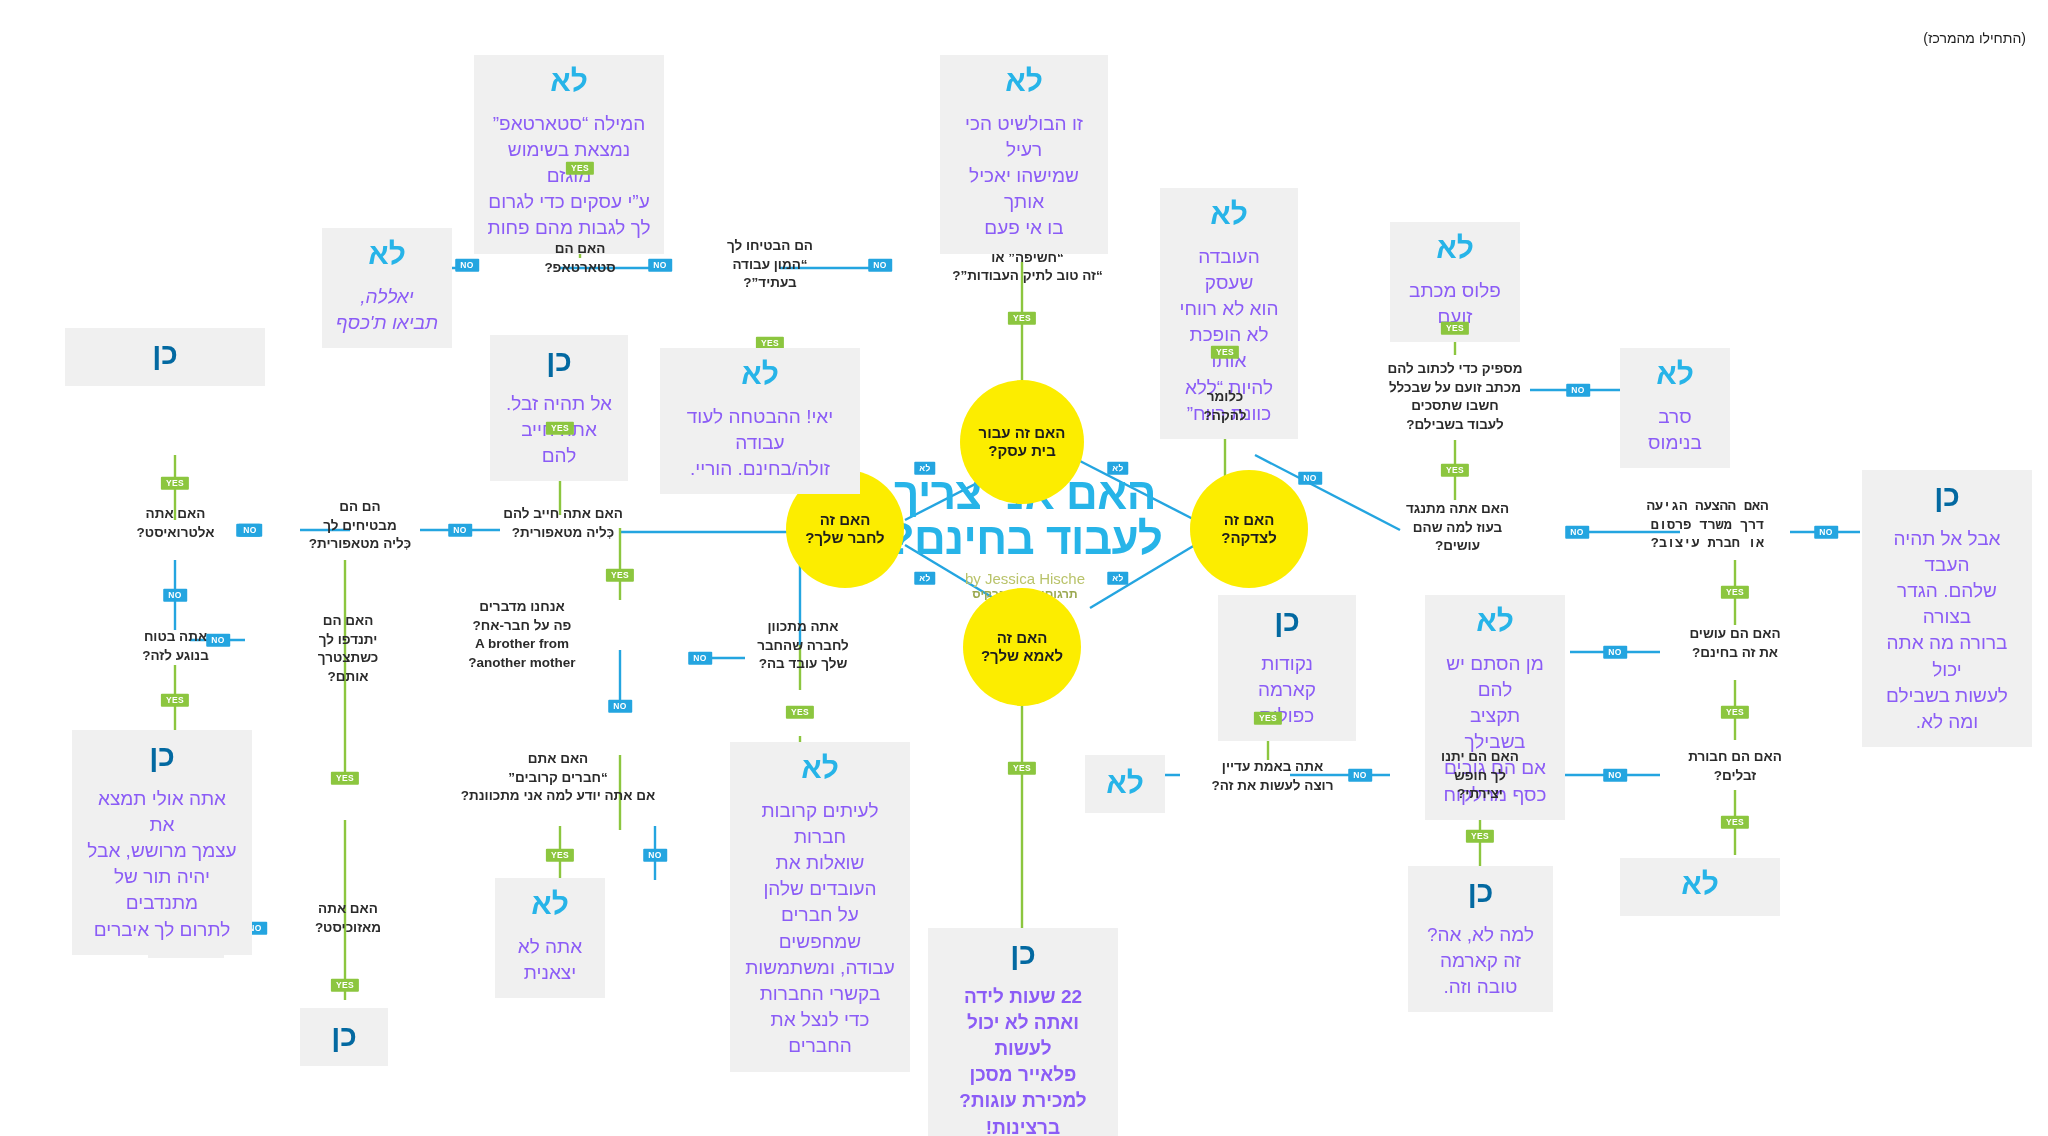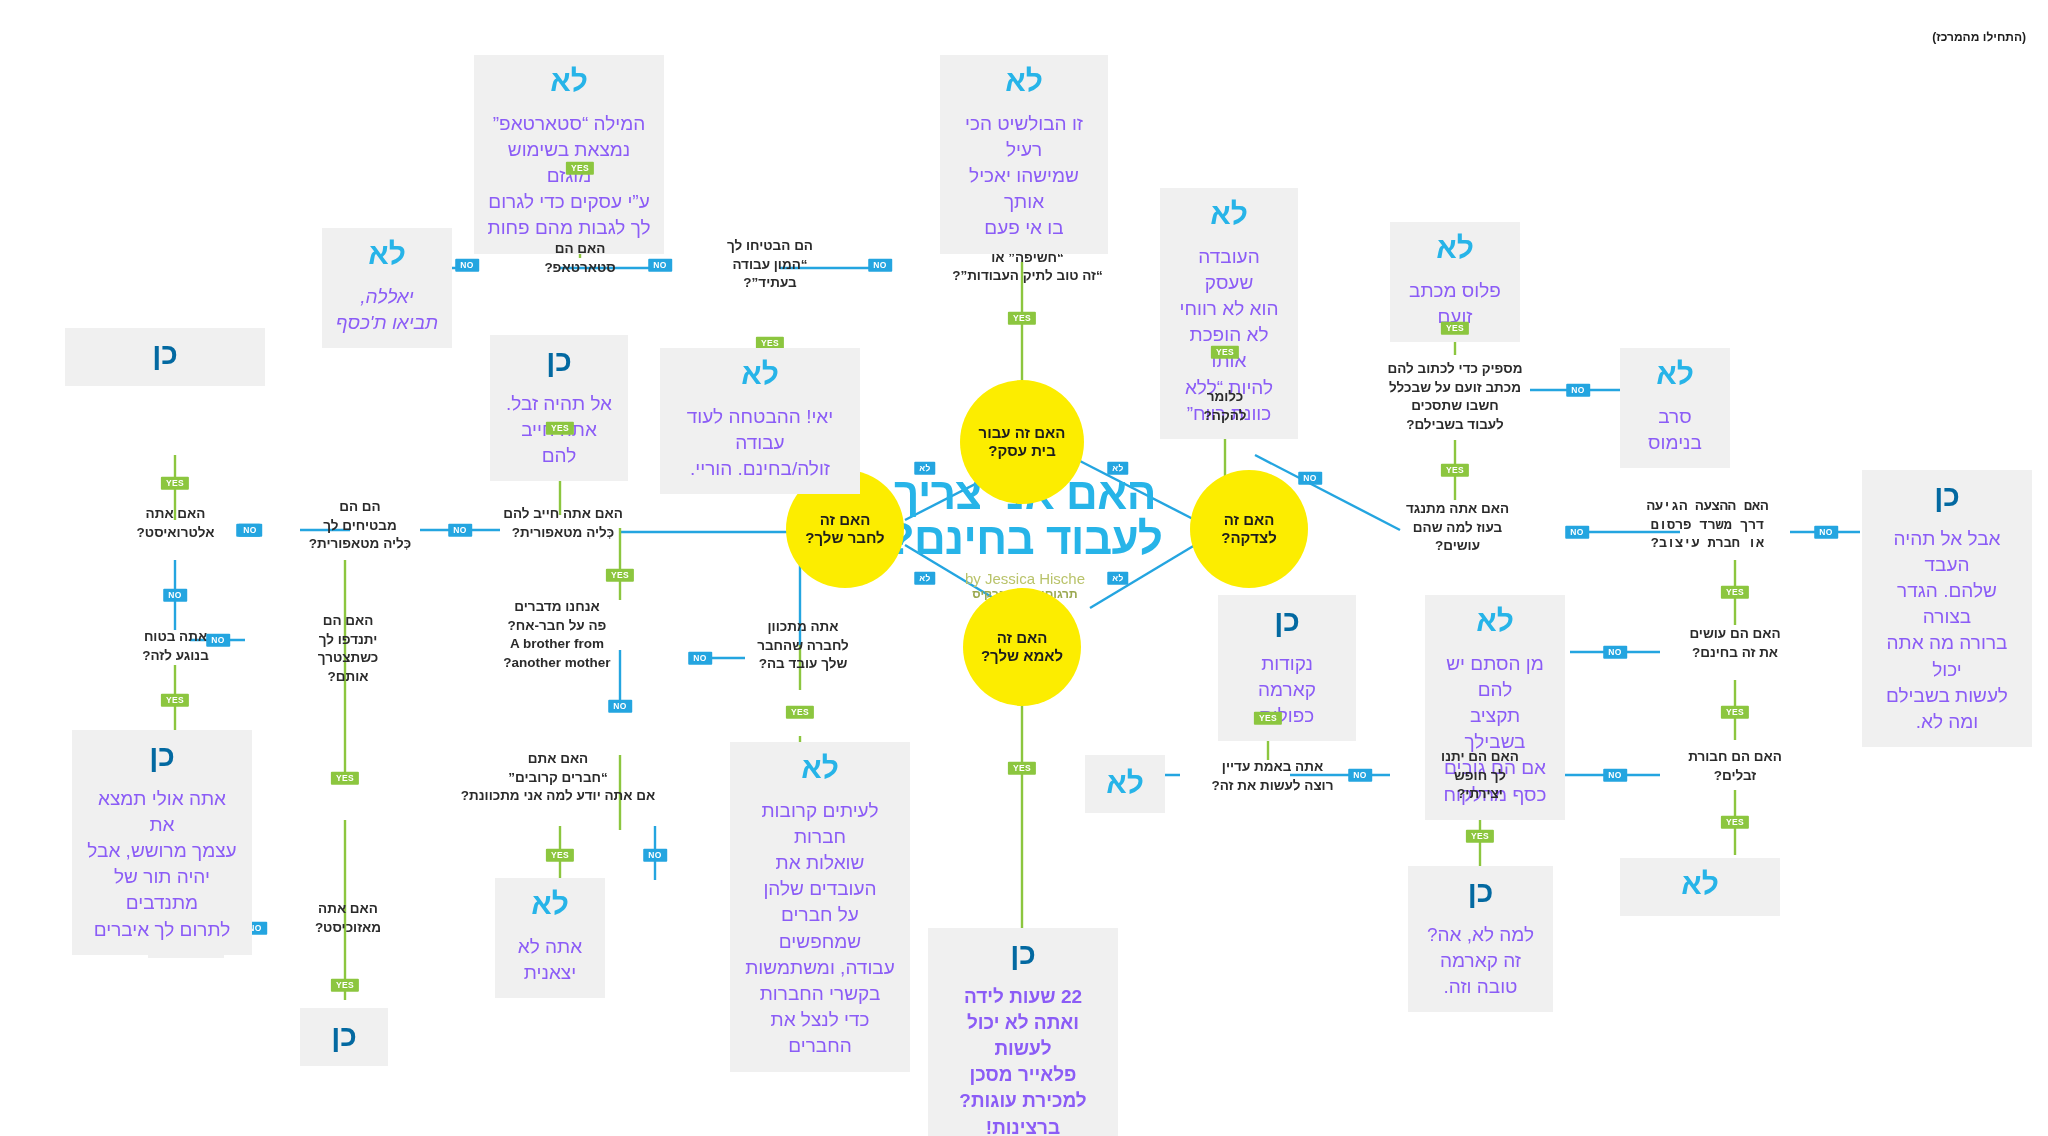--- a/index.html
+++ b/index.html
@@ -125,22 +125,22 @@
     font-size:12px;
     color:#9aa84f;
     font-weight:bold;
   }
 
   
   #corner-note{
     position:absolute;
     top:30px;
     right:22px;
-    font-size:12px;
-    font-weight:bold;
+    font-size:14px;
+    font-weight:normal;
     color:#1d1d1d;
   }
 </style>
 </head>
 <body>
 
 <div id="stage">
 
   <svg id="wires" viewBox="0 0 2048 1136">
     <g fill="none" stroke-width="2.4">
@@ -434,21 +434,21 @@
   <div class="lbl yes" style="left:175px;top:700px;">YES</div>
 
   <div class="node card" style="left:72px;top:730px;width:180px;">
     <span class="verdict yes">כן</span>
     <span class="body" style="white-space:pre-line;">אתה אולי תמצא את
 עצמך מרושש, אבל
 יהיה תור של מתנדבים
 לתרום לך איברים</span>
   </div>
 
-  <div class="q" style="left:462px;top:598px;width:190px;white-space:pre-line;">אנחנו מדברים
+  <div class="q" style="left:427px;top:598px;width:190px;white-space:pre-line;">אנחנו מדברים
 פה על חבר-אח?
 A brother from
 another mother?</div>
   <div class="lbl no" style="left:700px;top:658px;">NO</div>
   <div class="lbl no" style="left:620px;top:706px;">NO</div>
 
   <div class="q" style="left:428px;top:750px;width:260px;white-space:pre-line;">האם אתם
 “חברים קרובים”
 אם אתה יודע למה אני מתכוונת?</div>
   <div class="lbl yes" style="left:560px;top:855px;">YES</div>

